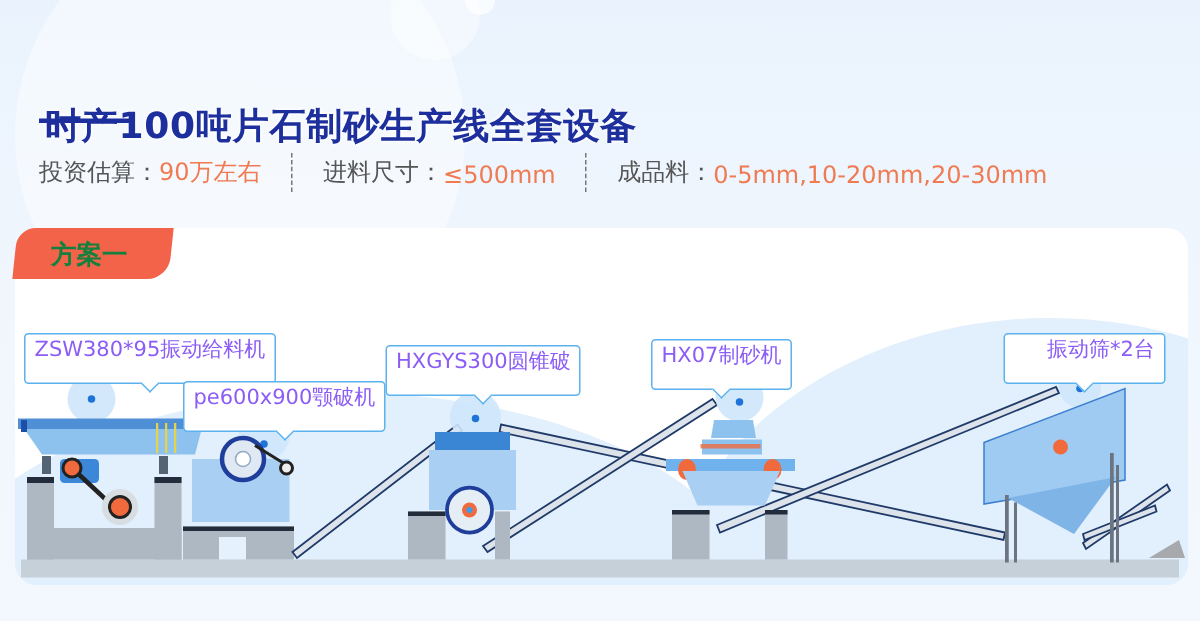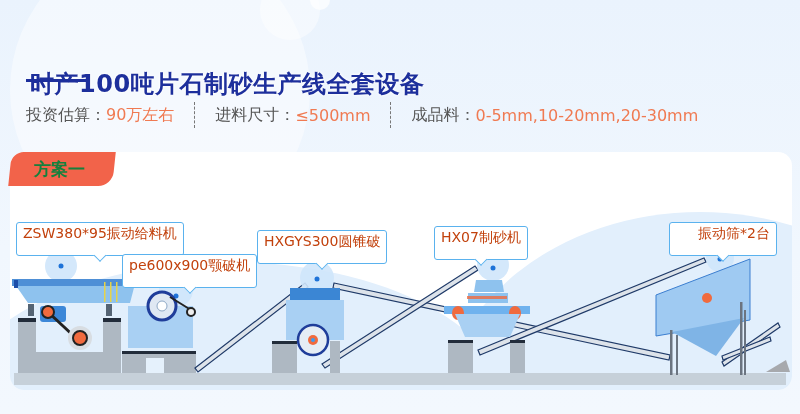--- a/index.html
+++ b/index.html
@@ -2,29 +2,29 @@
 <html><head>
 <meta charset="utf-8">
 <style>
   * { margin:0; padding:0; box-sizing:border-box; }
   body { width:800px; height:414px; overflow:hidden; background:#eef5fd; font-family:"DejaVu Sans","Liberation Sans",sans-serif; position:relative; }
   .bg { position:absolute; inset:0; background:linear-gradient(180deg,#eaf3fd 0%,#f1f7fe 60%,#f3f8fe 100%); }
   .bubble { position:absolute; border-radius:50%; background:rgba(255,255,255,0.45); }
   .title { position:absolute; left:30px; top:30px; font-size:24px; font-weight:bold; color:#1d2f9c; letter-spacing:0.5px; text-shadow:0 0 3px #fff,0 0 3px #fff;margin-top:38px; }
   .title-underline { position:absolute; left:26px; top:79px; width:60px; height:3px; background:#1d2f9c; }
   .specs { position:absolute; top:100px; left:26px; height:30px; display:flex; align-items:center; font-size:16px; }
-  .spec { display:flex; align-items:center; white-space:nowrap; }
+  .spec { display:flex; align-items:flex-end; white-space:nowrap; }
   .spec .k { color:#555; }
   .spec .v { color:#f07a52; }
   .sep { width:0; height:26px; border-left:1px dashed #777; margin:0 20px; }
   .card { position:absolute; left:10px; top:152px; width:782px; height:238px; background:#fff; border-radius:14px; overflow:hidden; }
   .hill { position:absolute; border-radius:50%; background:#e2effc; }
   .badge { position:absolute; left:10px; top:152px; width:104px; height:34px; background:#f2634a; border-radius:12px 0 14px 0; transform:skewX(-6deg); transform-origin:left; }
   .badge-text { position:absolute; left:34px; top:158px; font-size:17px; font-weight:bold; color:#15803d; }
-  .label { position:absolute; height:34px; padding:0 6px; border:1px solid #5ab2ee; border-radius:3px; background:#fff; color:#c2410c; font-size:14px; line-height:20px; white-space:nowrap; }
+  .label { position:absolute; height:34px; padding:0 6px; border:1px solid #5ab2ee; border-radius:3px; background:#fff; color:#8b5cf6; font-size:14px; line-height:20px; white-space:nowrap; }
   .label::after { content:""; position:absolute; left:50%; bottom:-5px; width:8px; height:8px; background:#fff; border-right:1px solid #5ab2ee; border-bottom:1px solid #5ab2ee; transform:translateX(-50%) rotate(45deg); }
   svg.scene { position:absolute; left:0; top:0; }
 </style>
 </head>
 <body>
 
 <div class="bg"></div>
 <div class="bubble" style="left:10px;top:-60px;width:300px;height:300px;"></div>
 <div class="bubble" style="left:260px;top:-20px;width:60px;height:60px;"></div>
 <div class="bubble" style="left:310px;top:-10px;width:20px;height:20px;background:rgba(255,255,255,0.7);"></div>

